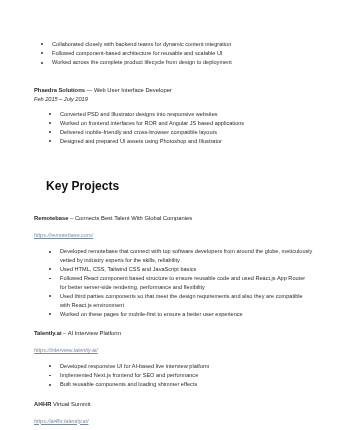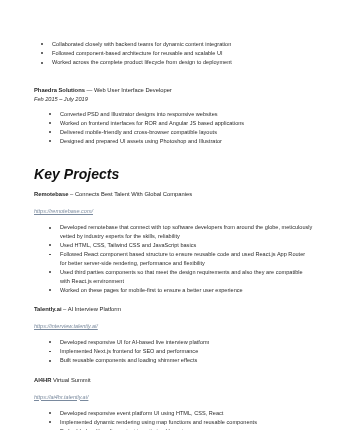--- a/index.html
+++ b/index.html
@@ -72,27 +72,26 @@
   }
   .date-line {
     font-size: 5.6px;
     line-height: 9px;
     font-style: italic;
     color: #2b2b2b;
     margin: 0;
   }
 
   .section-heading {
-    font-size: 14px;
+    font-size: 12px;
     line-height: 12px;
     font-weight: bold;
     color: #111111;
-    margin: 0;
+    margin: 12px;
     letter-spacing: 0.05px;
-    font-style: italic;
   }
 
   .proj-title {
     font-size: 5.8px;
     line-height: 9px;
     color: #1f1f1f;
     margin: 0;
   }
   .proj-name { font-weight: bold; }
   .proj-desc { font-weight: normal; }

